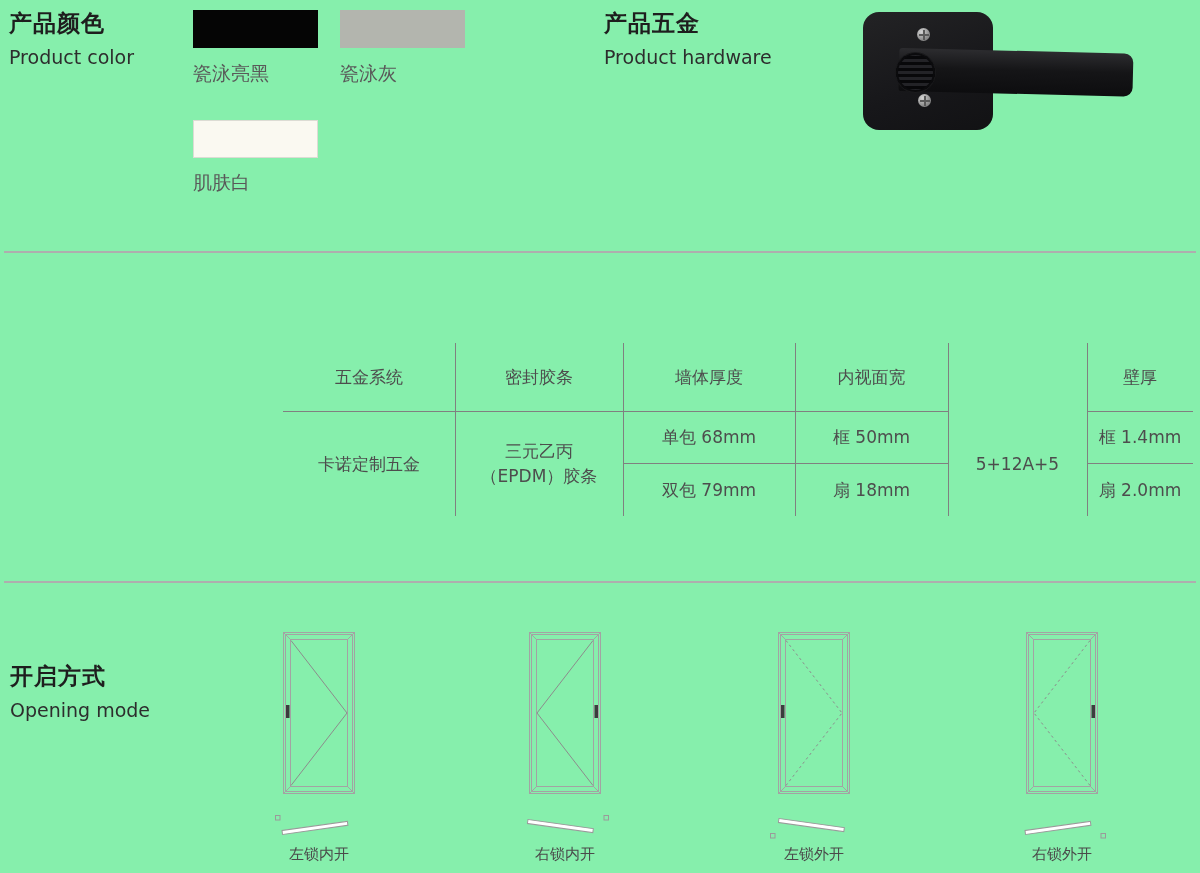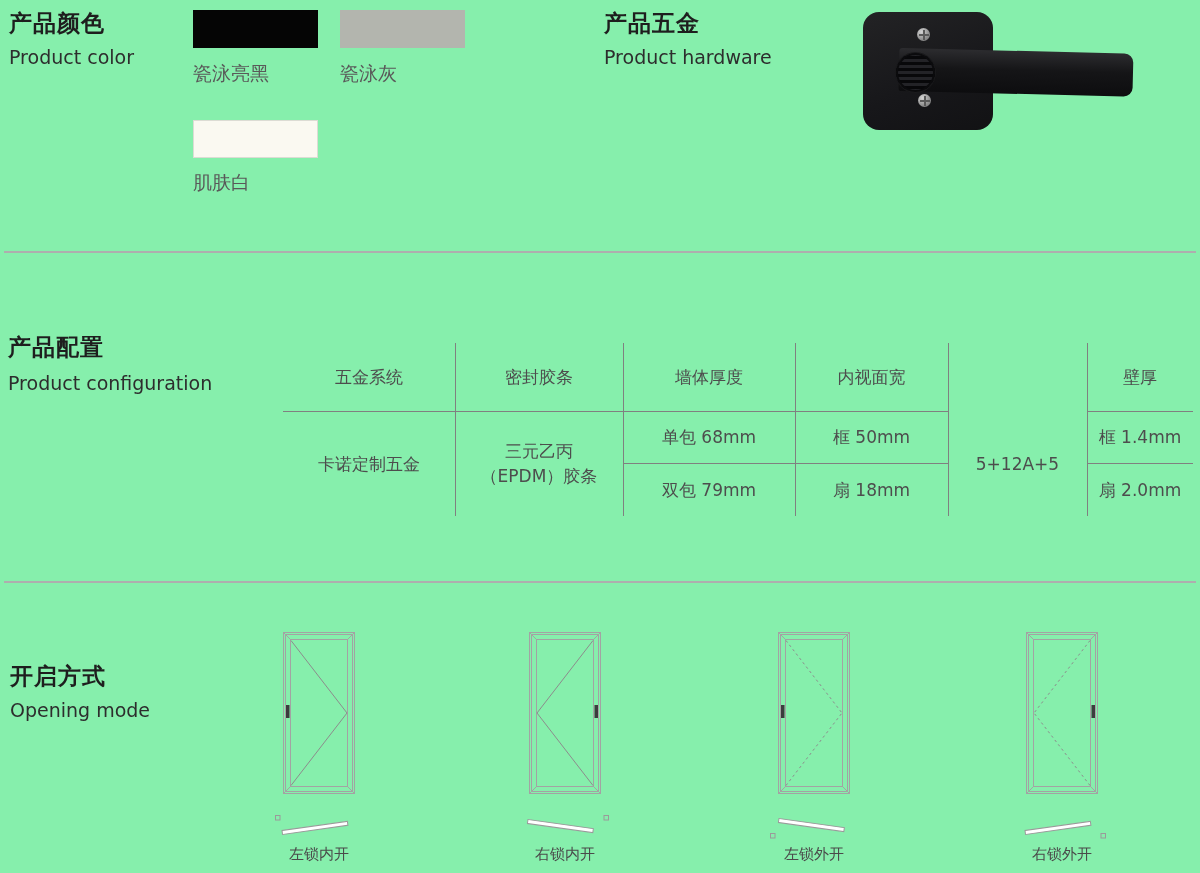--- a/index.html
+++ b/index.html
@@ -85,24 +85,20 @@
   <div class="hw">
     <div class="hw-plate"></div>
     <div class="hw-screw top"></div>
     <div class="hw-screw bottom"></div>
     <div class="hw-lever"></div>
     <div class="hw-knob"></div>
   </div>
 
   <div class="divider" style="top:251px;"></div>
 
-  <div class="abs" style="left:8px; top:334px;">
-    <div class="cn-title">产品配置</div>
-    <div class="en-title" style="margin-top:13px;">Product configuration</div>
-  </div>
 
   <div class="cfg-table">
 
     <div class="tline vline" style="left:172px;"></div>
     <div class="tline vline" style="left:340px;"></div>
     <div class="tline vline" style="left:512px;"></div>
     <div class="tline vline" style="left:665px;"></div>
     <div class="tline vline" style="left:804px;"></div>
 
     <div class="tline" style="left:0; top:68px; width:665px; height:1px;"></div>

